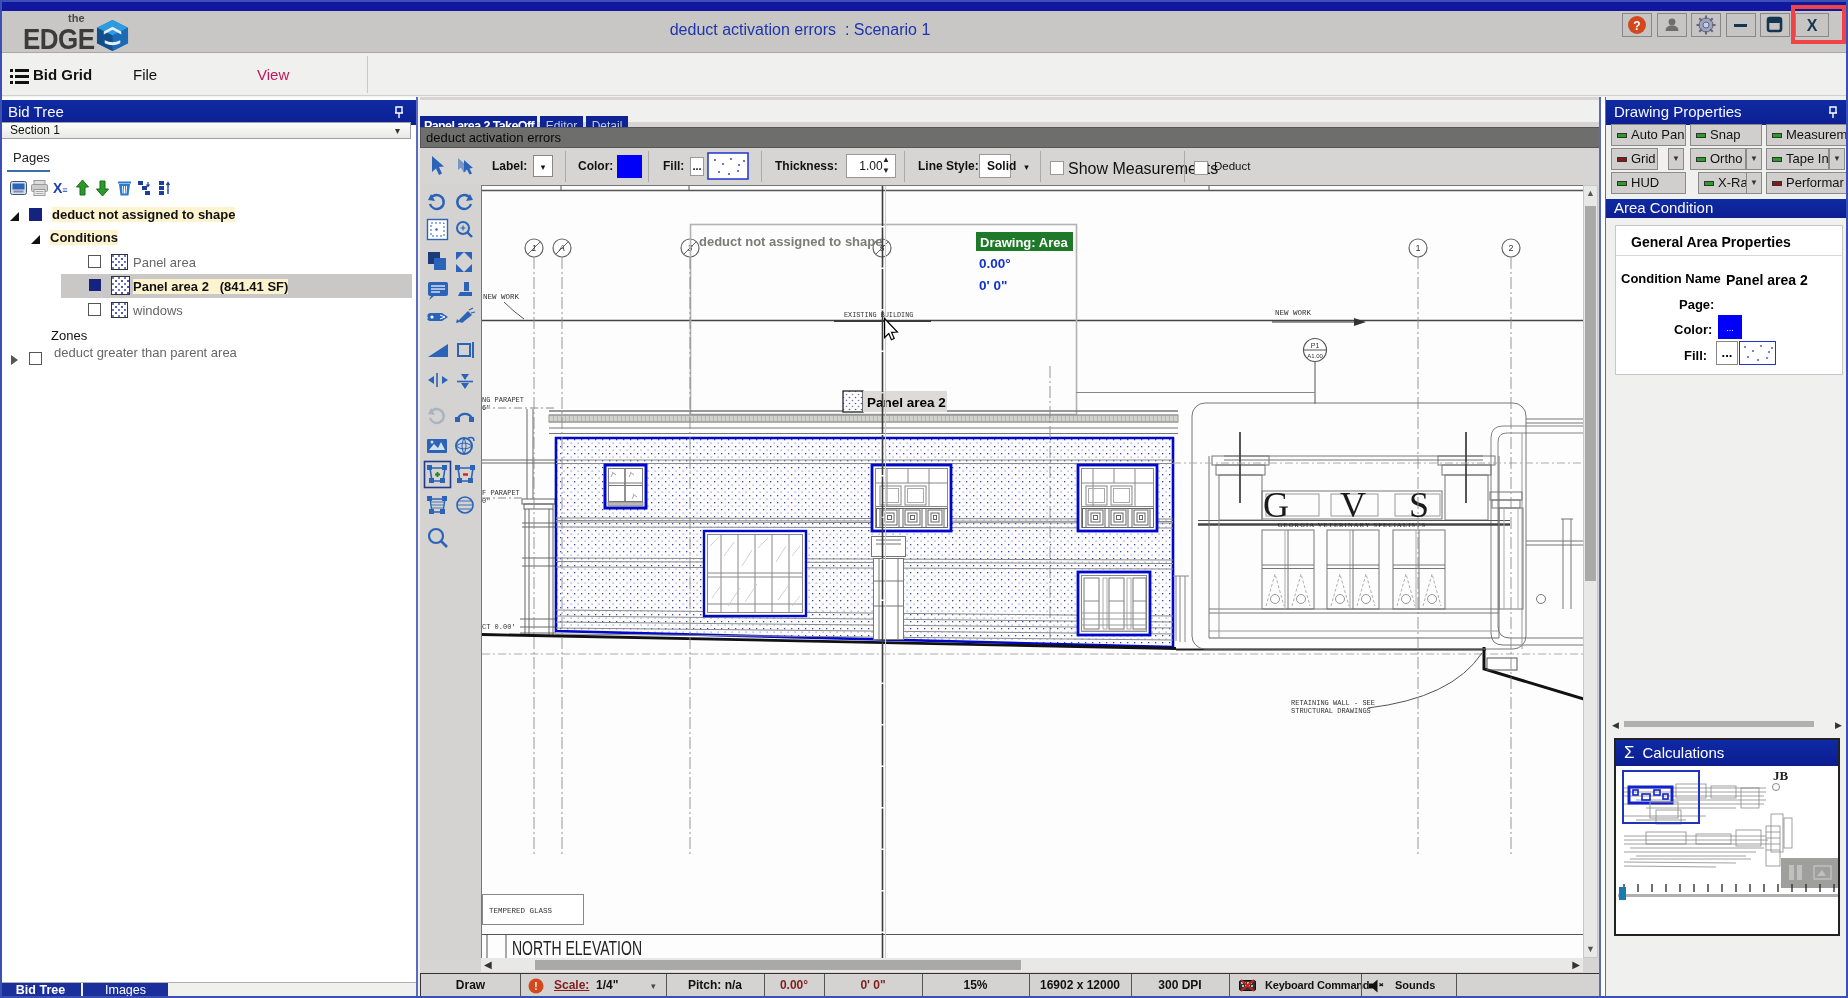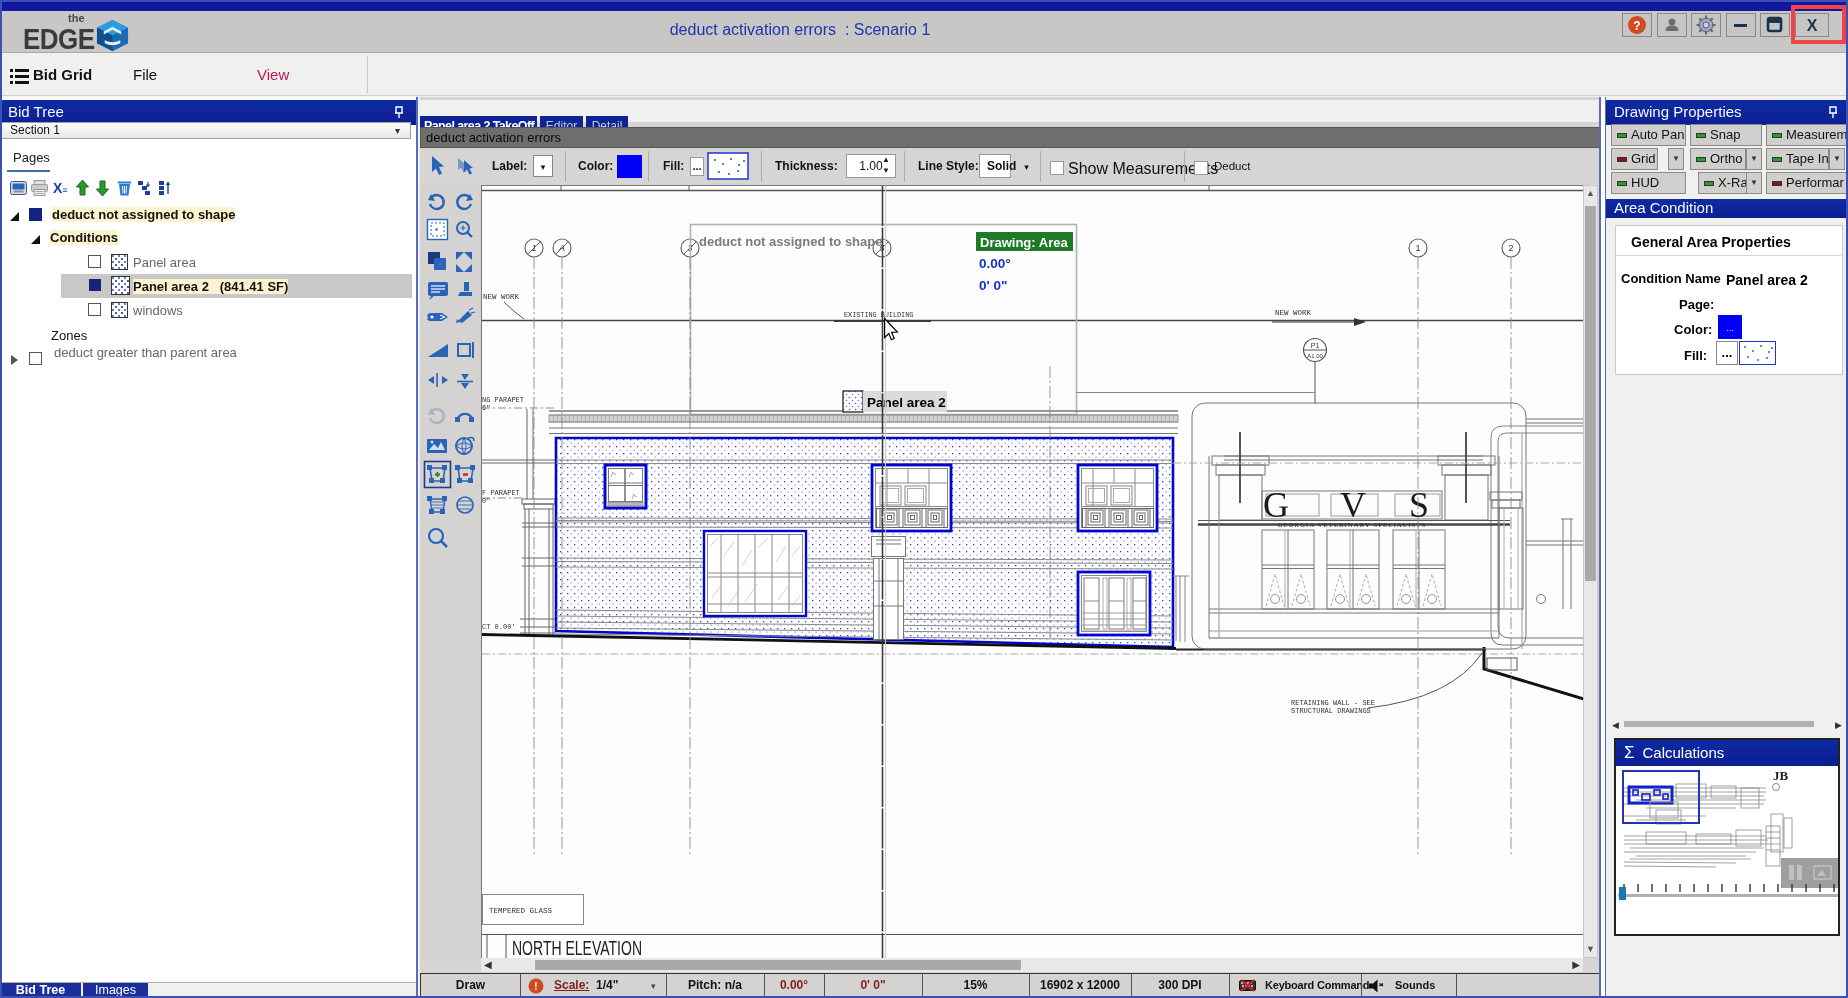--- a/index.html
+++ b/index.html
@@ -219,21 +219,21 @@
     <div class="treerow" style="left:88px; top:206px"><span class="cb" style="display:inline-block"></span></div>
     <div class="treerow" style="left:111px; top:205px"><span class="patic" style="display:inline-block"></span></div>
     <div class="treerow" style="left:133px; top:206px; color:#666">windows</div>
     <div class="treerow" style="left:51px; top:231px">Zones</div>
     <div class="treerow" style="left:11px; top:256px"><span class="tri-r" style="display:inline-block"></span></div>
     <div class="treerow" style="left:29px; top:255px"><span class="cb" style="display:inline-block"></span></div>
     <div class="treerow" style="left:54px; top:248px; color:#666">deduct greater than parent area</div>
   </div>
   <div id="lp-tabs">
     <div class="lptab" style="left:0; width:81px; font-weight:bold">Bid Tree</div>
-    <div class="lptab" style="left:83px; width:65px">Images</div>
+    <div class="lptab" style="left:83px; width:85px">Images</div>
   </div>
 </div>
 
 <div id="midarea" class="abs">
   <div id="tabrow">
     <div class="tab active" style="left:0; width:117px; padding:0 0 0 4px; font-size:12.5px; letter-spacing:-0.6px">Panel area 2 TakeOff</div>
     <div class="tab" style="left:120px; width:43px; padding:0; text-align:center">Editor</div>
     <div class="tab" style="left:166px; width:42px; padding:0; text-align:center">Detail</div>
   </div>
   <div id="pagetitle">deduct activation errors</div>

